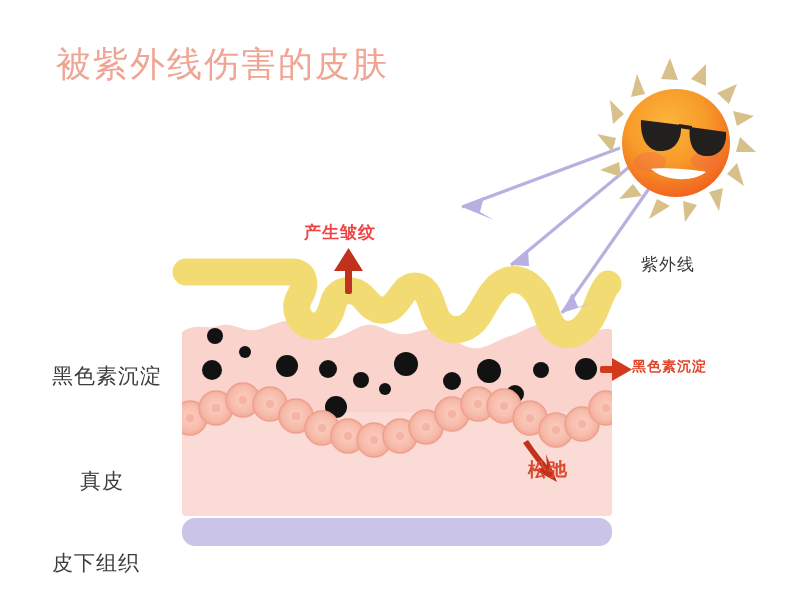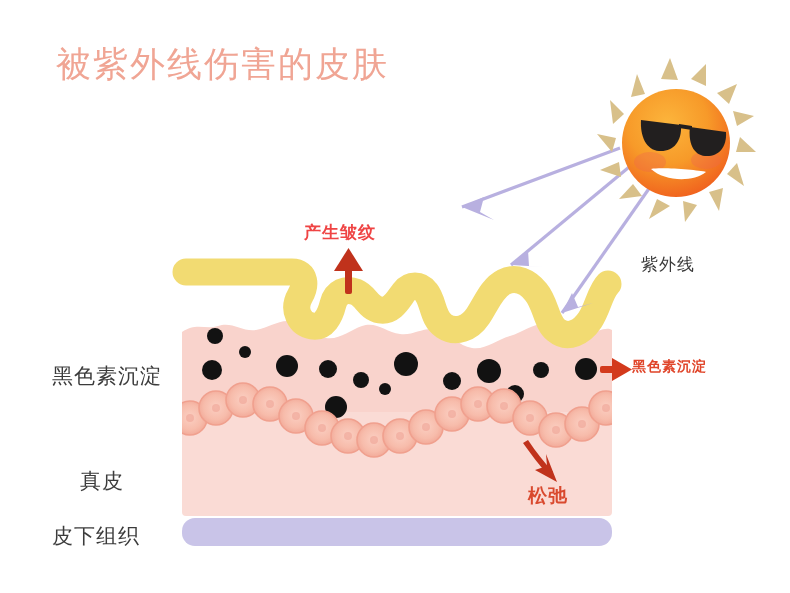--- a/index.html
+++ b/index.html
@@ -14,26 +14,26 @@
   .lbl{position:absolute;white-space:nowrap;line-height:1;}
 
   #title{
     left:56px;top:46px;font-size:35px;color:#f0a594;
     letter-spacing:2px;font-weight:400;
   }
   .side-label{color:#3b3b3b;font-size:21px;letter-spacing:1px;}
   #lbl-surface{left:52px;top:272px;}
   #lbl-epidermis{left:52px;top:365px;}
   #lbl-dermis{left:52px;top:470px;margin-left:28px;}
-  #lbl-subcut{left:52px;top:525px;}
+  #lbl-subcut{left:52px;top:552px;}
 
   #lbl-uv{left:641px;top:256px;color:#3b3b3b;font-size:17px;letter-spacing:1px;}
   #lbl-melanin{left:632px;top:359px;color:#e0452a;font-size:14px;letter-spacing:1px;font-weight:600;text-align:center;}
   #lbl-wrinkle{left:304px;top:224px;color:#ef4444;font-size:17px;letter-spacing:1px;font-weight:600;}
-  #lbl-sag{left:528px;top:486px;color:#d9492e;font-size:19px;letter-spacing:1px;font-weight:600;}
+  #lbl-sag{left:528px;top:460px;color:#d9492e;font-size:19px;letter-spacing:1px;font-weight:600;}
 </style>
 </head>
 <body>
 
 <div id="stage">
 
   <svg id="art" viewBox="0 0 790 593" xmlns="http://www.w3.org/2000/svg">
     <defs>
       <radialGradient id="sunGrad" cx="42%" cy="32%" r="72%">
         <stop offset="0%" stop-color="#fcb53c"></stop>

